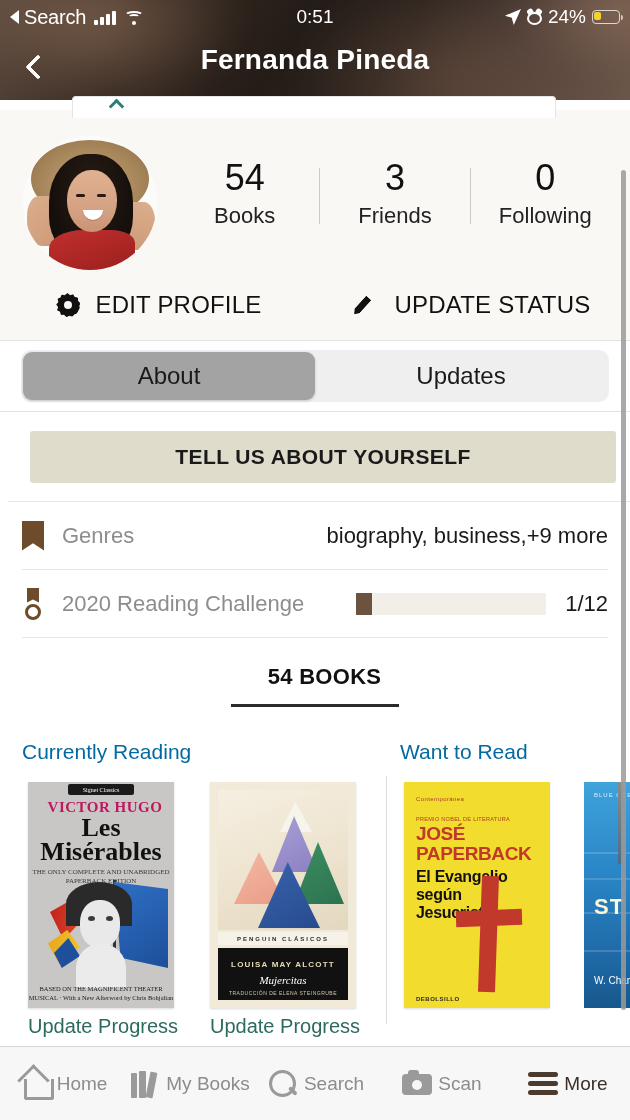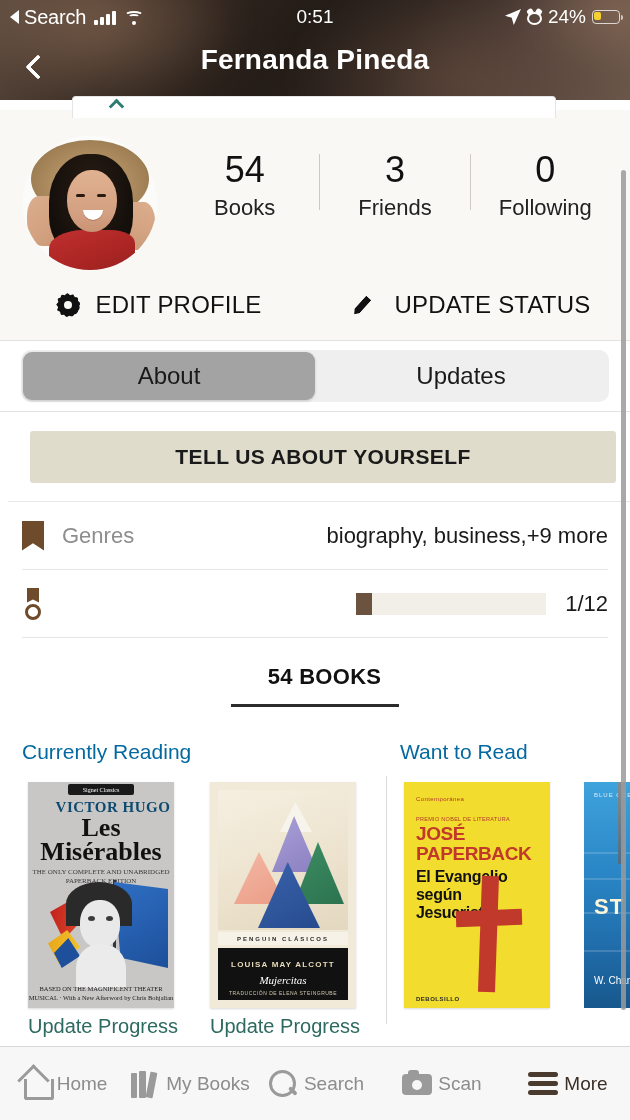--- a/index.html
+++ b/index.html
@@ -128,21 +128,21 @@
     background:linear-gradient(160deg,#c0302f 0%,#a92523 60%,#95201f 100%);
     border-radius:40% 28% 0 0;
   }
   .av-arm{ position:absolute; left:4px; top:60px; width:30px;height:50px;
     background:linear-gradient(140deg,#dcae8d,#cc9a79); border-radius:40% 20% 20% 50%;}
   .av-arm2{ position:absolute; right:2px; top:66px; width:28px;height:48px;
     background:linear-gradient(200deg,#dcae8d,#cc9a79); border-radius:20% 40% 50% 20%;}
 
   .stats{
     position:absolute; left:170px; top:36px; width:450px; height:92px;
-    display:flex; align-items:flex-start;
+    display:flex; align-items:center;
   }
   .stat{ flex:1; text-align:center; position:relative; }
   .stat-num{ font-size:36px; font-weight:400; color:#111; line-height:48px; }
   .stat-lbl{ font-size:22px; color:#222; line-height:28px; }
   .stat-div{ width:1px; height:56px; background:#cfcbc4; margin-top:8px;}
 
   .actions{
     position:absolute; left:0; top:160px; width:630px; height:70px;
     display:flex;
   }
@@ -221,22 +221,22 @@
   .bookcard{ position:absolute; top:56px; }
   .cover{ width:146px; height:226px; background:#ddd; position:relative; overflow:hidden;
     box-shadow:0 1px 2px rgba(0,0,0,.15);}
   .upd{ font-size:20px; color:#2d6a5f; margin-top:7px; }
 
   
   .c1{ background:#c9c7c6;}
   .c1 .badge{ position:absolute; top:2px; left:40px; width:66px;height:11px;
     background:#1a1a1a; border-radius:2px; color:#fff; font-size:6px;
     display:flex;align-items:center;justify-content:center; font-family:"Liberation Serif",serif;}
-  .c1 .auth{ position:absolute; top:17px; left:12px; width:146px; text-align:center;
-    font-size:15px; font-weight:700; color:#0c4a6e; font-family:"Liberation Serif",serif; letter-spacing:.5px;}
+  .c1 .auth{ position:absolute; top:17px; left:4px; width:146px; text-align:center;
+    font-size:15px; font-weight:700; color:#be185d; font-family:"Liberation Serif",serif; letter-spacing:.5px;}
   .c1 .t1{ position:absolute; top:33px; left:0; width:146px; text-align:center;
     font-size:26px; font-weight:700; color:#111; font-family:"Liberation Serif",serif; line-height:26px;}
   .c1 .t2{ position:absolute; top:57px; left:0; width:146px; text-align:center;
     font-size:26px; font-weight:700; color:#111; font-family:"Liberation Serif",serif; line-height:26px;}
   .c1 .sub{ position:absolute; top:86px; left:0; width:146px; text-align:center;
     font-size:7px; color:#3a3a3a; font-family:"Liberation Serif",serif; line-height:9px;}
   .c1 .flag{ position:absolute; right:6px; top:100px; width:54px;height:86px;
     background:linear-gradient(150deg,#2f6fc4,#1d4f9a); clip-path:polygon(0 0,100% 8%,100% 100%,12% 88%);}
   .c1 .pole{ position:absolute; right:58px; top:98px; width:3px;height:96px; background:#30363d;}
   .c1 .girl-hair{ position:absolute; left:38px; top:100px; width:66px;height:44px;
@@ -456,20 +456,21 @@
     <div class="row-lbl">Genres</div>
     <div class="row-val">biography, business,+9 more</div>
   </div>
   <div class="row">
     <div class="row-ic">
       <div class="ic-medal">
           <div class="rib"></div>
           <div class="circ"></div>
         </div>
     </div>
+    <div class="row-lbl">2020 Reading Challenge</div>
     <div class="prog-track">
       <div class="prog-fill" id="prog-fill" style="width: 8.33333%;"></div>
     </div>
     <div class="prog-txt">1/12</div>
   </div>
 </div>
 
 <div class="books-tab">
   <div class="books-tab-lbl">54 BOOKS</div>
   <div class="books-tab-underline"></div>

